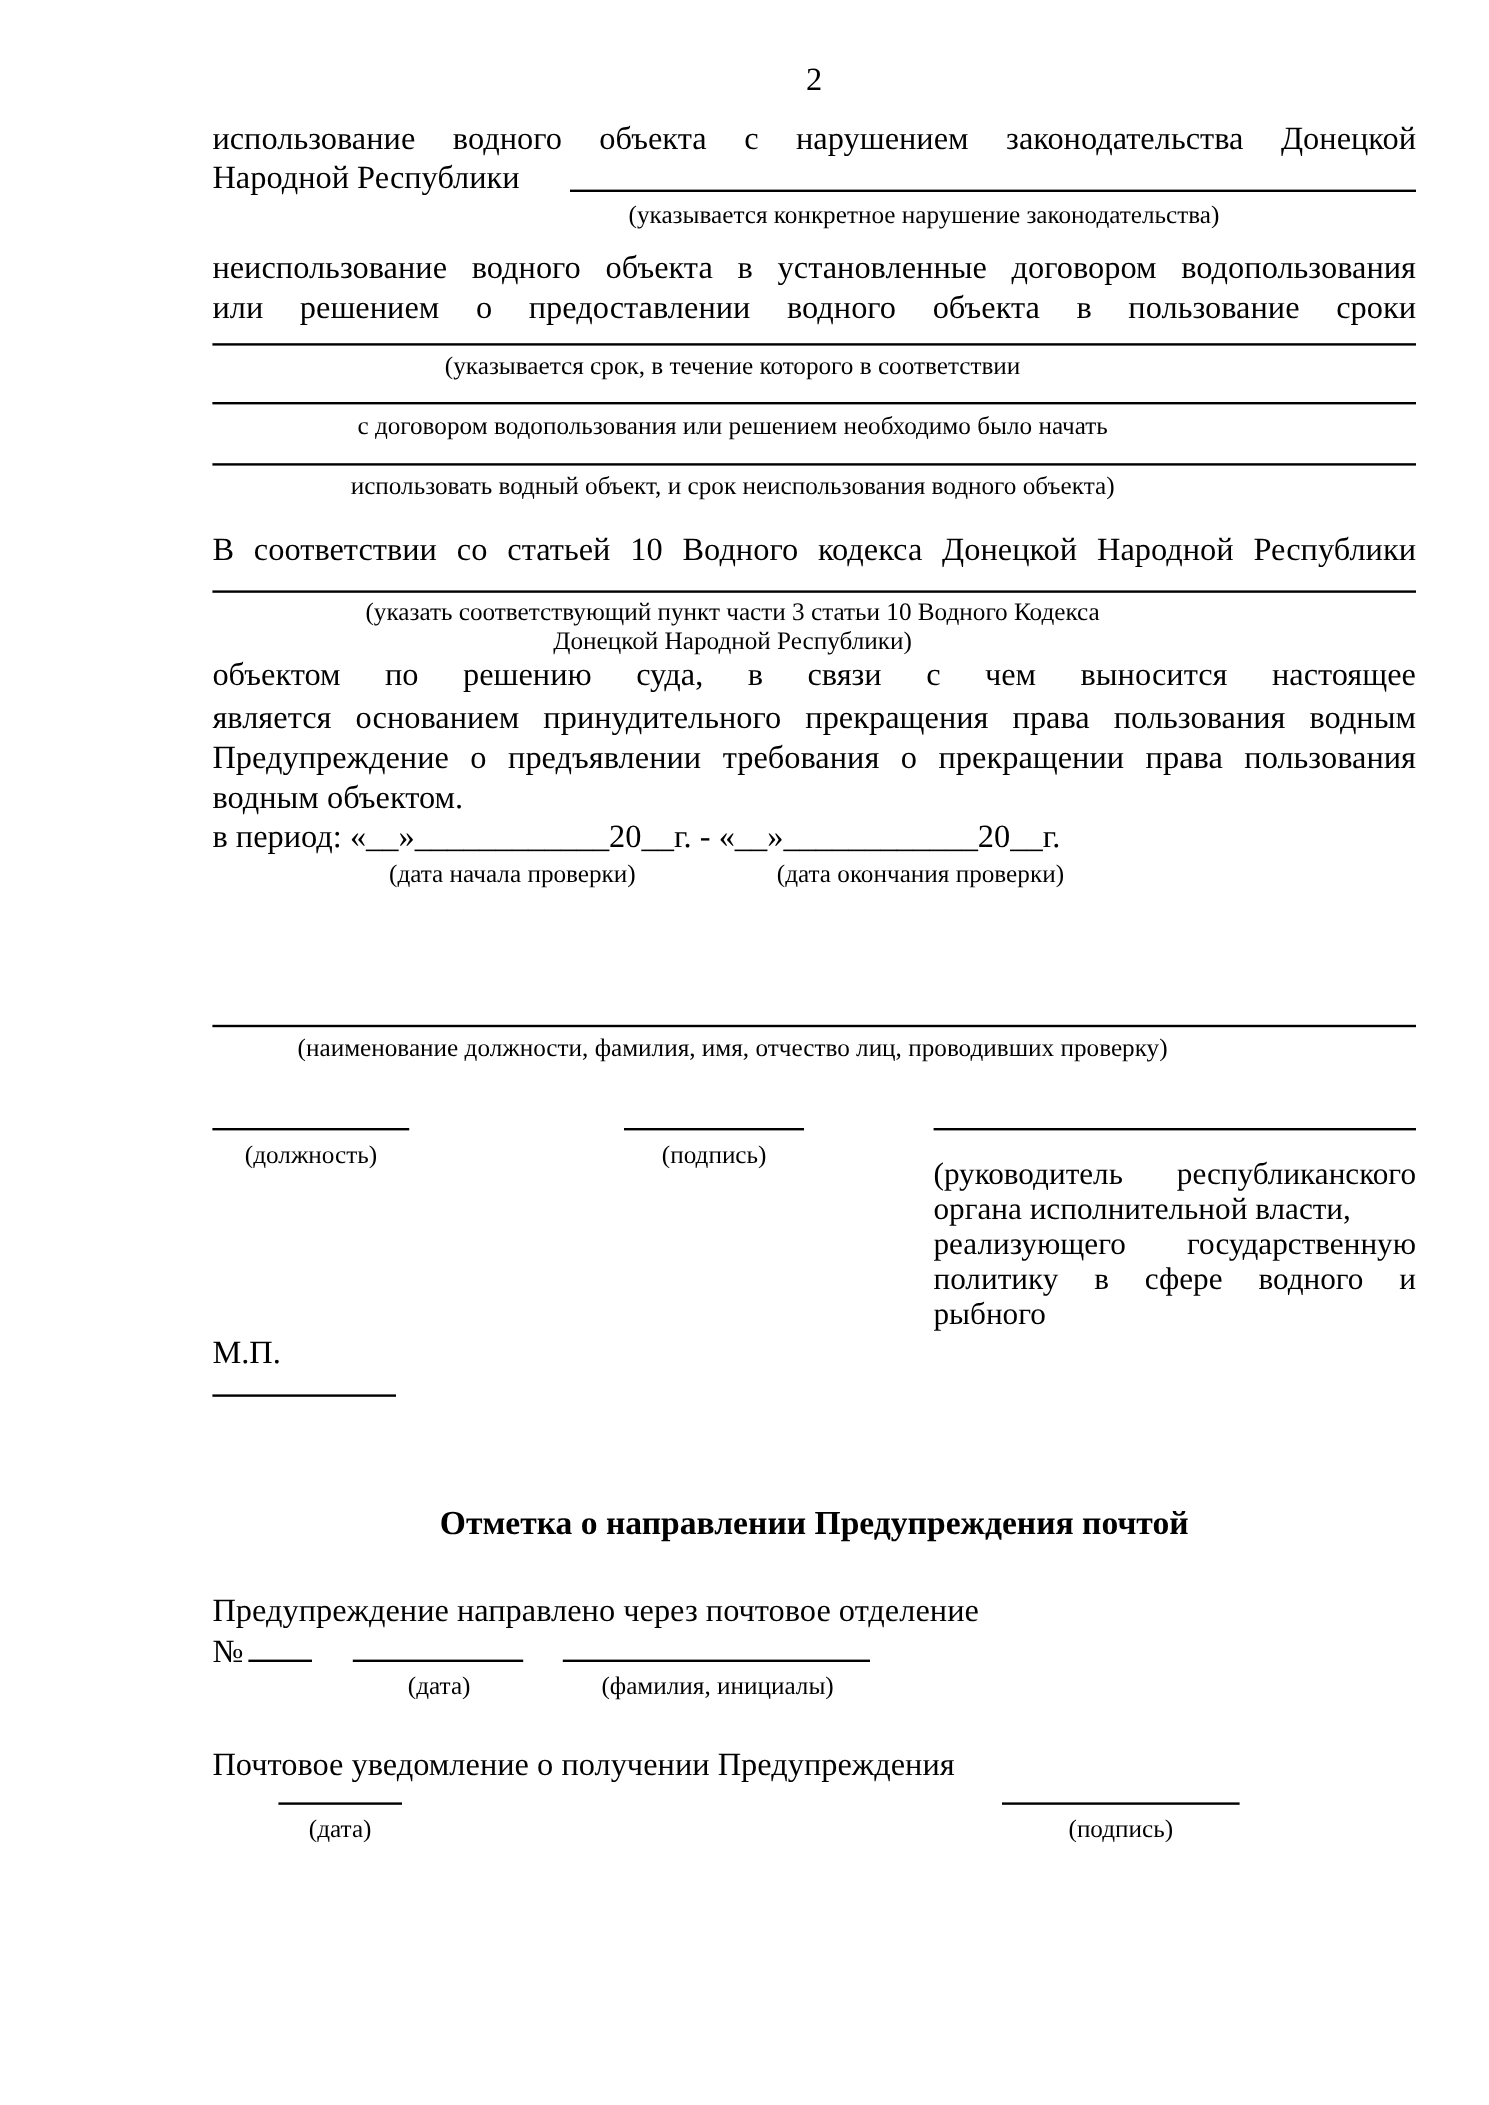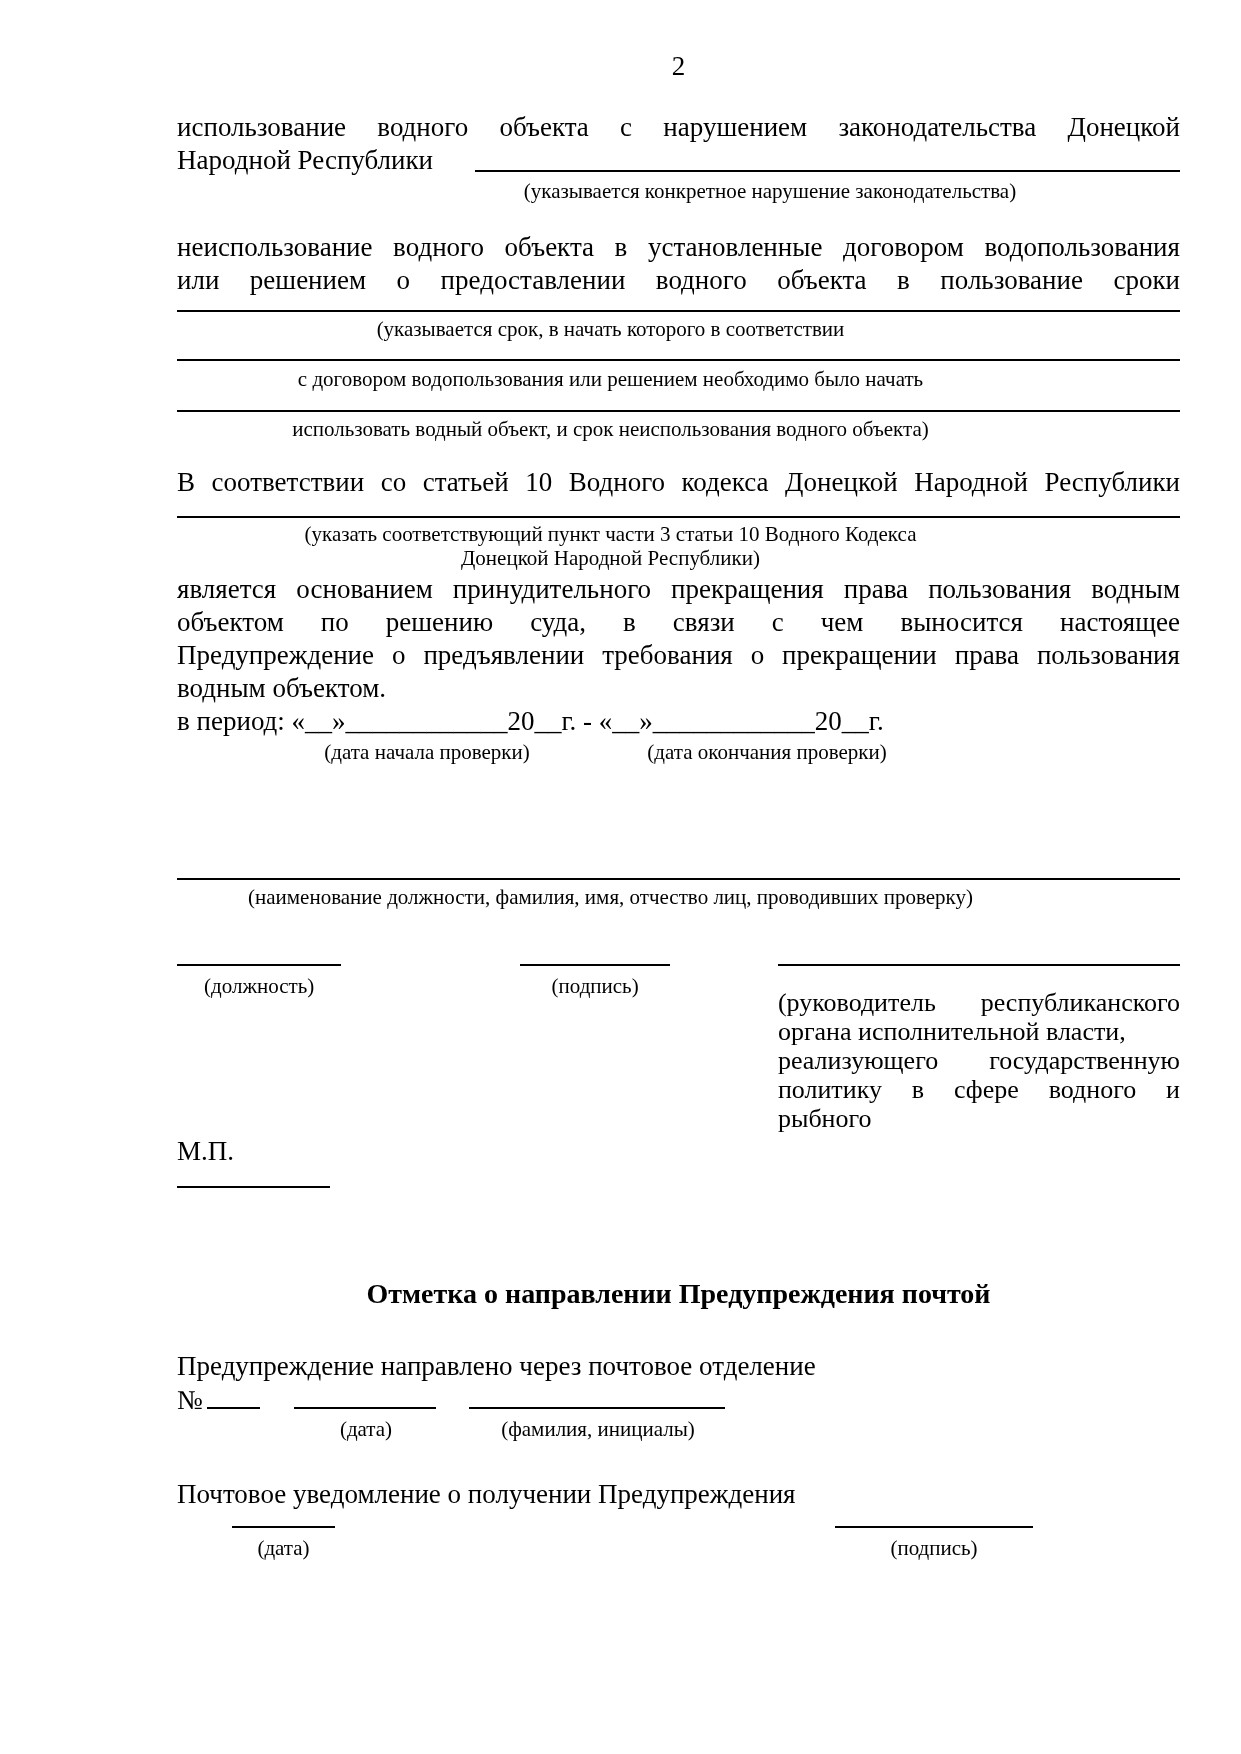--- a/index.html
+++ b/index.html
@@ -47,21 +47,21 @@
   .numlabels { display:flex; font-size:21px; line-height:24px; }
   .numlabels .l1 { margin-left:118px; width:142px; text-align:center; }
   .numlabels .l2 { margin-left:33px;  width:256px; text-align:center; }
   .receiptline { margin-top:37px; font-size:27px; line-height:33px; }
   .botrow { margin-top:15px; display:flex; align-items:flex-start; }
   .bcol { display:inline-block; }
   .bcol .bline { border-bottom:2px solid #000; height:0; }
   .bcol1 { margin-left:55px; width:103px; }
   .bcol2 { margin-left:500px; width:198px; }
   .blabel { font-size:21px; line-height:24px; text-align:center; margin-top:8px; }
-  .mt22 { margin-top:28px; }
+  .mt22 { margin-top:16px; }
   .mt25 { margin-top:25px; }
 </style>
 </head>
 <body>
 
 <div class="page">
   <div class="content">
 
     <div class="pagenum">2</div>
 
@@ -69,37 +69,37 @@
     <div class="flexline">
       <span>Народной Республики</span>
       <span class="fill-line"></span>
     </div>
     <div class="caption cap-offset">(указывается конкретное нарушение законодательства)</div>
 
     <div class="body-line spread mt22">неиспользование водного объекта в установленные договором водопользования</div>
     <div class="body-line spread">или решением о предоставлении водного объекта в пользование сроки</div>
 
     <div class="hr" style="margin-top:13px"></div>
-    <div class="caption cap-mid" style="margin-top:5px">(указывается срок, в начать которого в соответствии</div>
+    <div class="caption cap-mid" style="margin-top:5px">(указывается срок, в течение которого в соответствии</div>
 
     <div class="hr" style="margin-top:18px"></div>
     <div class="caption cap-mid" style="margin-top:6px">с договором водопользования или решением необходимо было начать</div>
 
     <div class="hr" style="margin-top:19px"></div>
     <div class="caption cap-mid" style="margin-top:5px">использовать водный объект, и срок неиспользования водного объекта)</div>
 
     <div class="body-line spread mt25">В соответствии со статьей 10 Водного кодекса Донецкой Народной Республики</div>
     <div class="hr" style="margin-top:17px"></div>
     <div class="cap-mid" style="margin-top:4px">
       <div class="caption">(указать соответствующий пункт части 3 статьи 10 Водного Кодекса</div>
       <div class="caption">Донецкой Народной Республики)</div>
     </div>
 
+    <div class="body-line spread">объектом по решению суда, в связи с чем выносится настоящее</div>
     <div class="body-line spread" style="margin-top:3px">является основанием принудительного прекращения права пользования водным</div>
-    <div class="body-line spread">объектом по решению суда, в связи с чем выносится настоящее</div>
     <div class="body-line spread">Предупреждение о предъявлении требования о прекращении права пользования</div>
     <div class="body-line plain">водным объектом.</div>
 
     <div class="body-line plain" style="">в период: «__»____________20__г. - «__»____________20__г.</div>
     <div class="period-caps">
       <span class="caption c1">(дата начала проверки)</span>
       <span class="caption c2">(дата окончания проверки)</span>
     </div>
 
     <div class="hr" style="margin-top:114px"></div>

